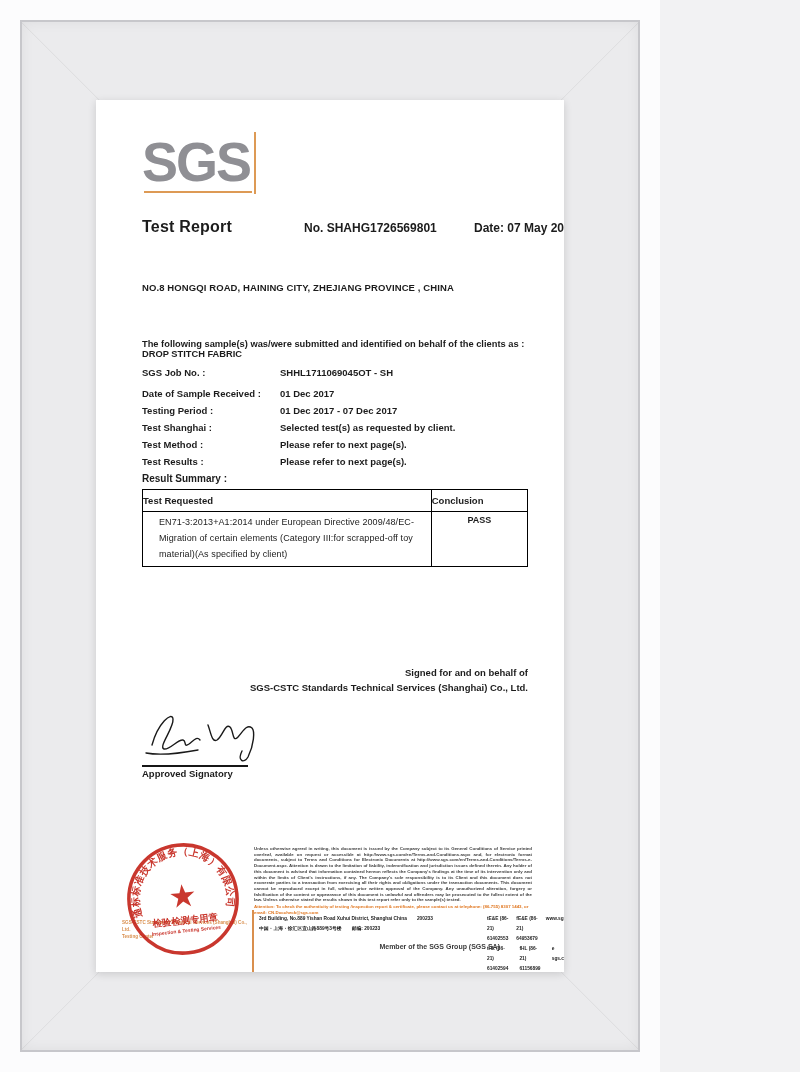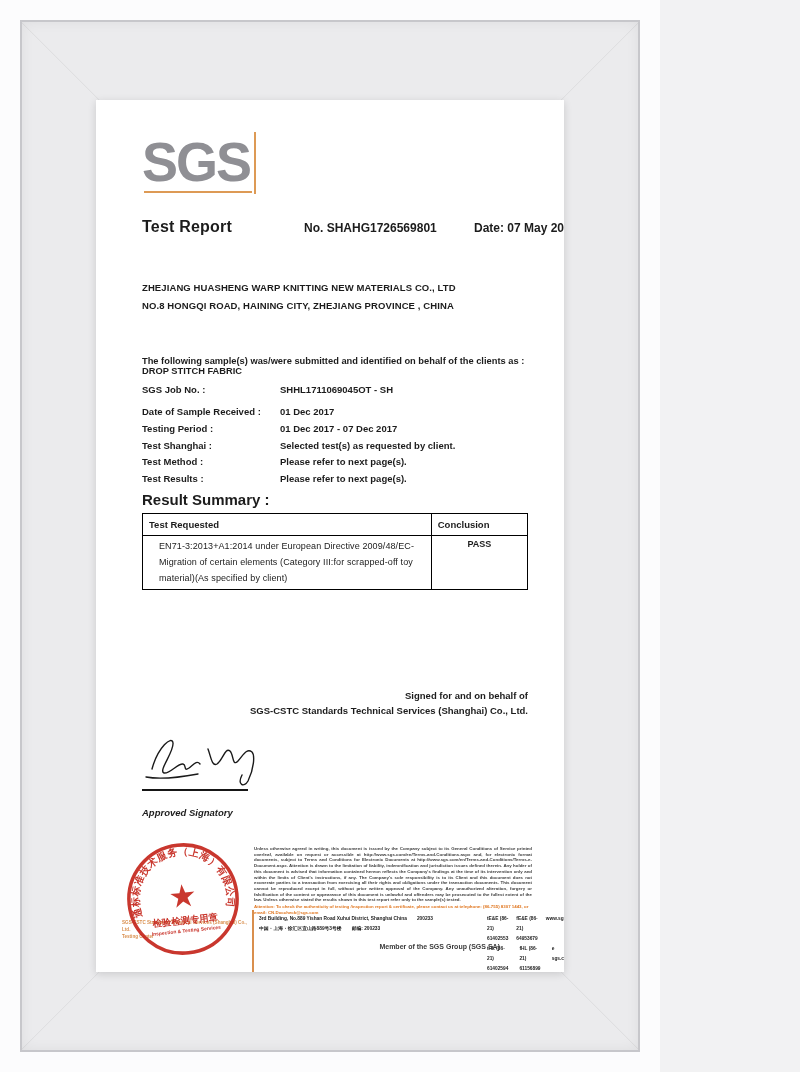--- a/index.html
+++ b/index.html
@@ -37,36 +37,36 @@
 
   .intro { margin-top:42px; font-size:9.3px; font-weight:600; }
 
   
   .details { margin-top:8px; }
   .drow { display:flex; font-size:9.5px; font-weight:600; margin-bottom:4px; line-height:1.35; }
   .drow.gap-after { margin-bottom:9px; }
   .dlabel { width:138px; flex:none; }
   .dvalue { flex:1; }
 
-  .summary-label { margin-top:5px; font-size:15px; font-weight:600; }
+  .summary-label { margin-top:5px; font-size:10px; font-weight:600; }
 
   
   table.results { width:100%; border-collapse:collapse; margin-top:5px; }
   table.results th, table.results td { border:1.5px solid #000; font-size:9px; padding:3px 16px; vertical-align:top; }
-  table.results th { text-align:left; font-weight:bold; font-size:9.5px; padding:5px 6px; }
+  table.results th { text-align:left; font-weight:bold; font-size:9.5px; padding:5px 0; }
   th.col-conclusion, td.cell-pass { width:25%; text-align:center; }
   td.cell-pass { font-weight:600; padding-top:5px; }
   td.cell-test { line-height:1.75; letter-spacing:.1px; }
 
   
   .signed { margin-top:98px; font-size:9.5px; font-weight:600; line-height:1.6;text-align:right; }
   .sig-art { margin-top:8px; height:60px; }
   .sig-underline { width:106px; border-top:2.5px solid #161616; margin-top:2px; }
   .sig-name { margin-top:7px; font-size:9.5px; font-weight:600; }
-  .sig-title { margin-top:16px; font-size:9.5px; font-weight:600;font-style:italic; }
+  .sig-title { margin-top:1px; font-size:9.5px; font-weight:600; }
 
   
   .legal { position:absolute; left:158px; right:32px; top:746px; }
   .disclaimer { font-size:4.4px; line-height:1.3; color:#3c3c3c; text-align:justify; font-weight:600; }
   .attention { margin-top:1px; font-size:4.4px; line-height:1.3; color:#e0761f; font-weight:bold; }
 
   
   .footer-bar { position:absolute; left:26px; right:32px; top:810px; display:flex; align-items:stretch;
                 border-bottom:2px solid #d98f4e; padding-bottom:3px; }
   .f-left { width:130px; flex:none; color:#d98f4e; font-size:4.6px; line-height:1.5; padding-top:10px; font-weight:600; }
@@ -101,21 +101,20 @@
       </div>
 
       <div class="header-row">
         <span class="doc-title">Test Report</span>
         <span class="hdr-item">No. SHAHG1726569801</span>
         <span class="hdr-item">Date: 07 May 2017</span>
         <span class="hdr-item">Page 1 of 4</span>
       </div>
 
       <div class="client">
-        <div>ZHEJIANG HUASHENG WARP KNITTING NEW MATERIALS CO., LTD</div>
         <div>NO.8 HONGQI ROAD, HAINING CITY, ZHEJIANG PROVINCE , CHINA</div>
       </div>
 
       <div class="intro">The following sample(s) was/were submitted and identified on behalf of the clients as : DROP STITCH FABRIC</div>
 
       <div class="details">
         <div class="drow gap-after">
           <span class="dlabel">SGS Job No. :</span>
           <span class="dvalue">SHHL1711069045OT - SH</span>
         </div>

